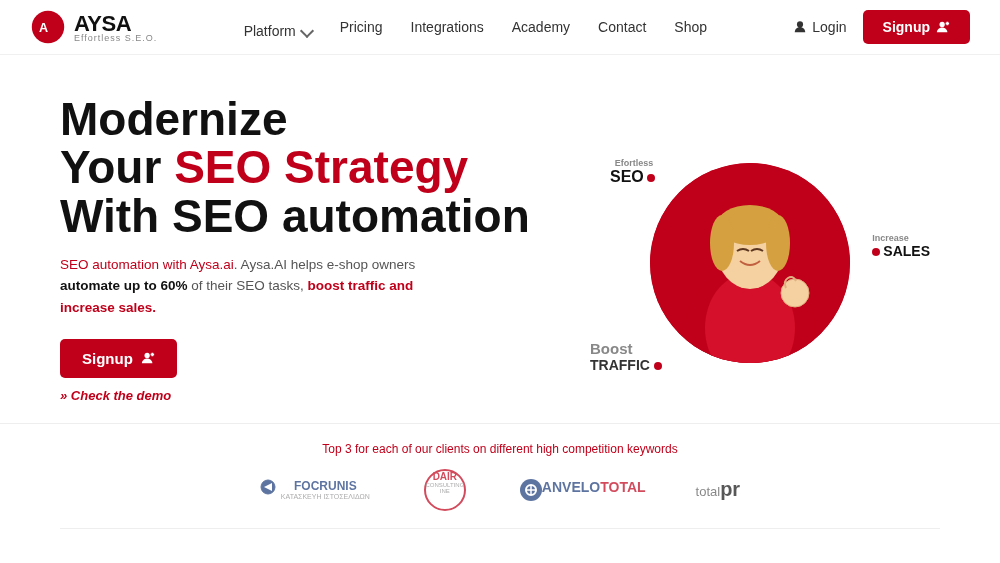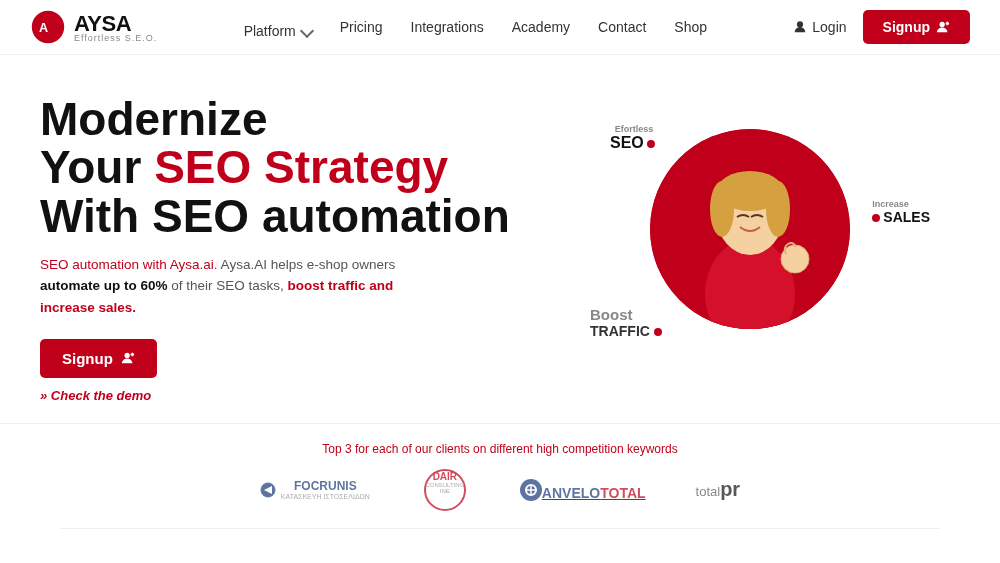--- a/index.html
+++ b/index.html
@@ -77,22 +77,22 @@
       font-weight: 600;
       cursor: pointer;
       display: flex;
       align-items: center;
       gap: 6px;
     }
 
     
     .hero {
       display: flex;
-      align-items: center;
-      padding: 30px 60px 20px 40px;
+      align-items: flex-end;
+      padding: 30px 60px 20px 60px;
       min-height: 290px;
       position: relative;
     }
     .hero-left {
       flex: 1;
       padding-top: 10px;
     }
     .hero-title {
       font-size: 46px;
       font-weight: 900;
@@ -206,21 +206,21 @@
     }
     .logos-title span { color: #c0001a; }
     .logos-row {
       display: flex;
       align-items: center;
       justify-content: center;
       gap: 50px;
     }
     .logo-item {
       display: flex;
-      align-items: center;
+      align-items: flex-start;
       gap: 5px;
       opacity: 0.7;
     }
     .logo-dair {
       display: flex;
       align-items: center;
       justify-content: center;
       width: 50px;
       height: 40px;
     }
@@ -230,23 +230,22 @@
       border-radius: 50%;
       border: 2px solid #c0001a;
       display: flex;
       justify-content: center;
       font-size: 9px;
       font-weight: 800;
       color: #c0001a;
     }
     .logo-anvelo {
       display: flex;
-      align-items: flex-end;
+      align-items: flex-start;
       gap: 0;
-      text-decoration: underline;
     }
     .anvelo-icon {
       width: 22px;
       height: 22px;
       background: #1a3a7a;
       border-radius: 50%;
       display: flex;
       align-items: center;
       justify-content: center;
     }

